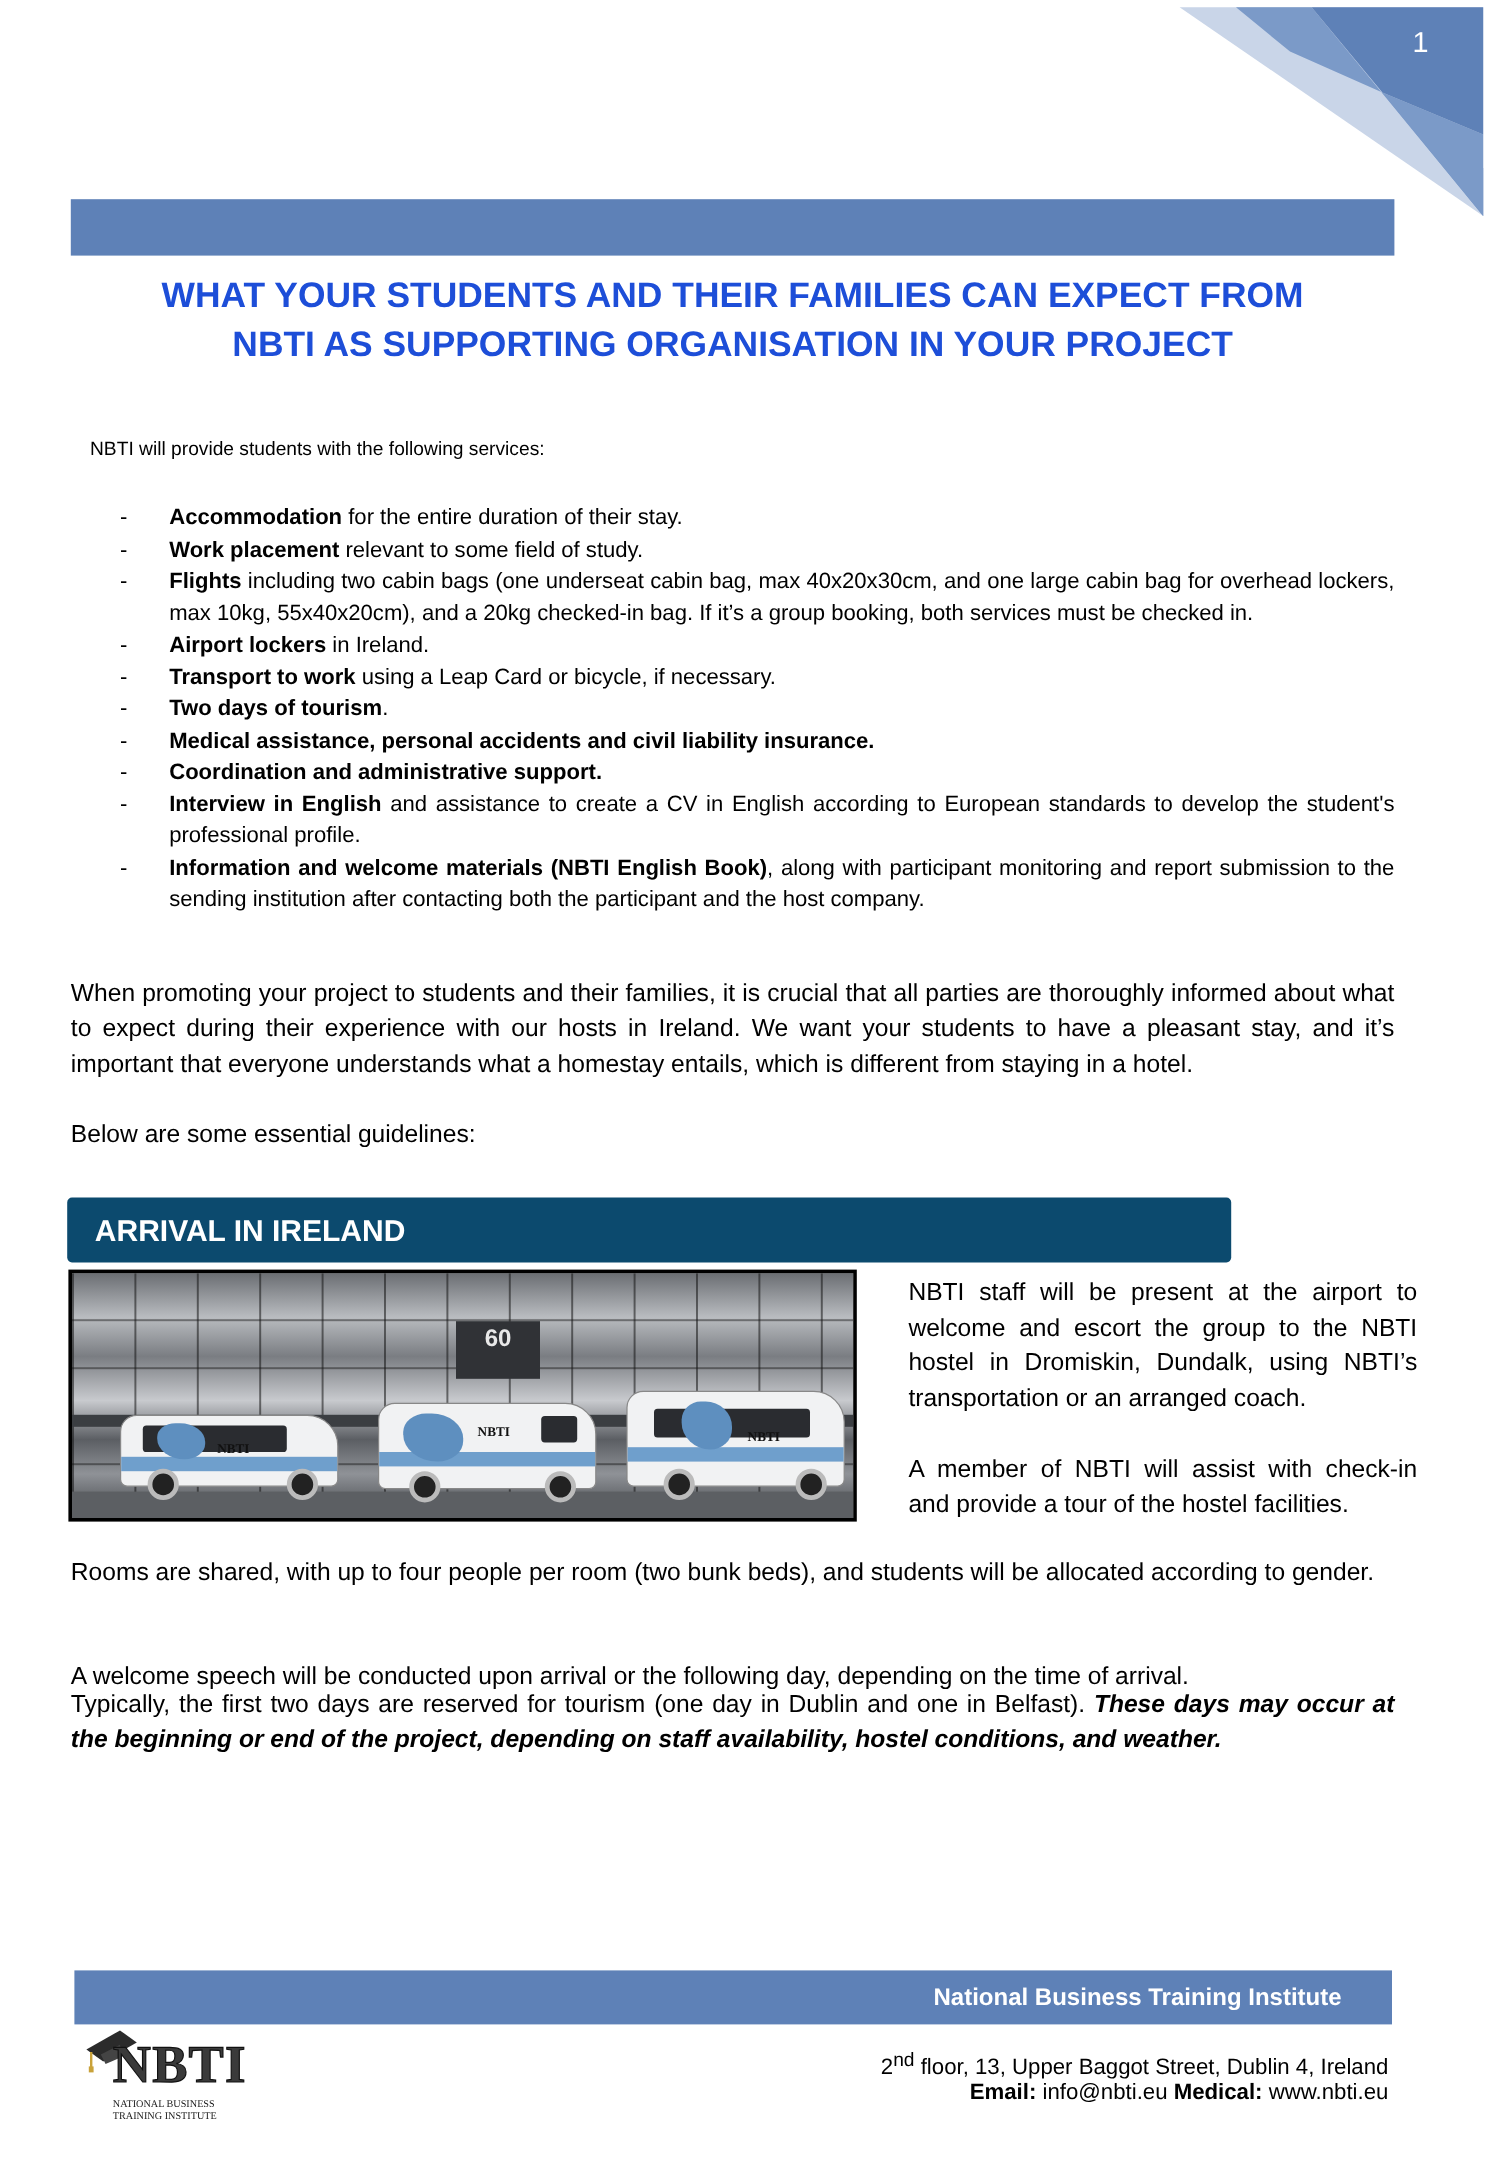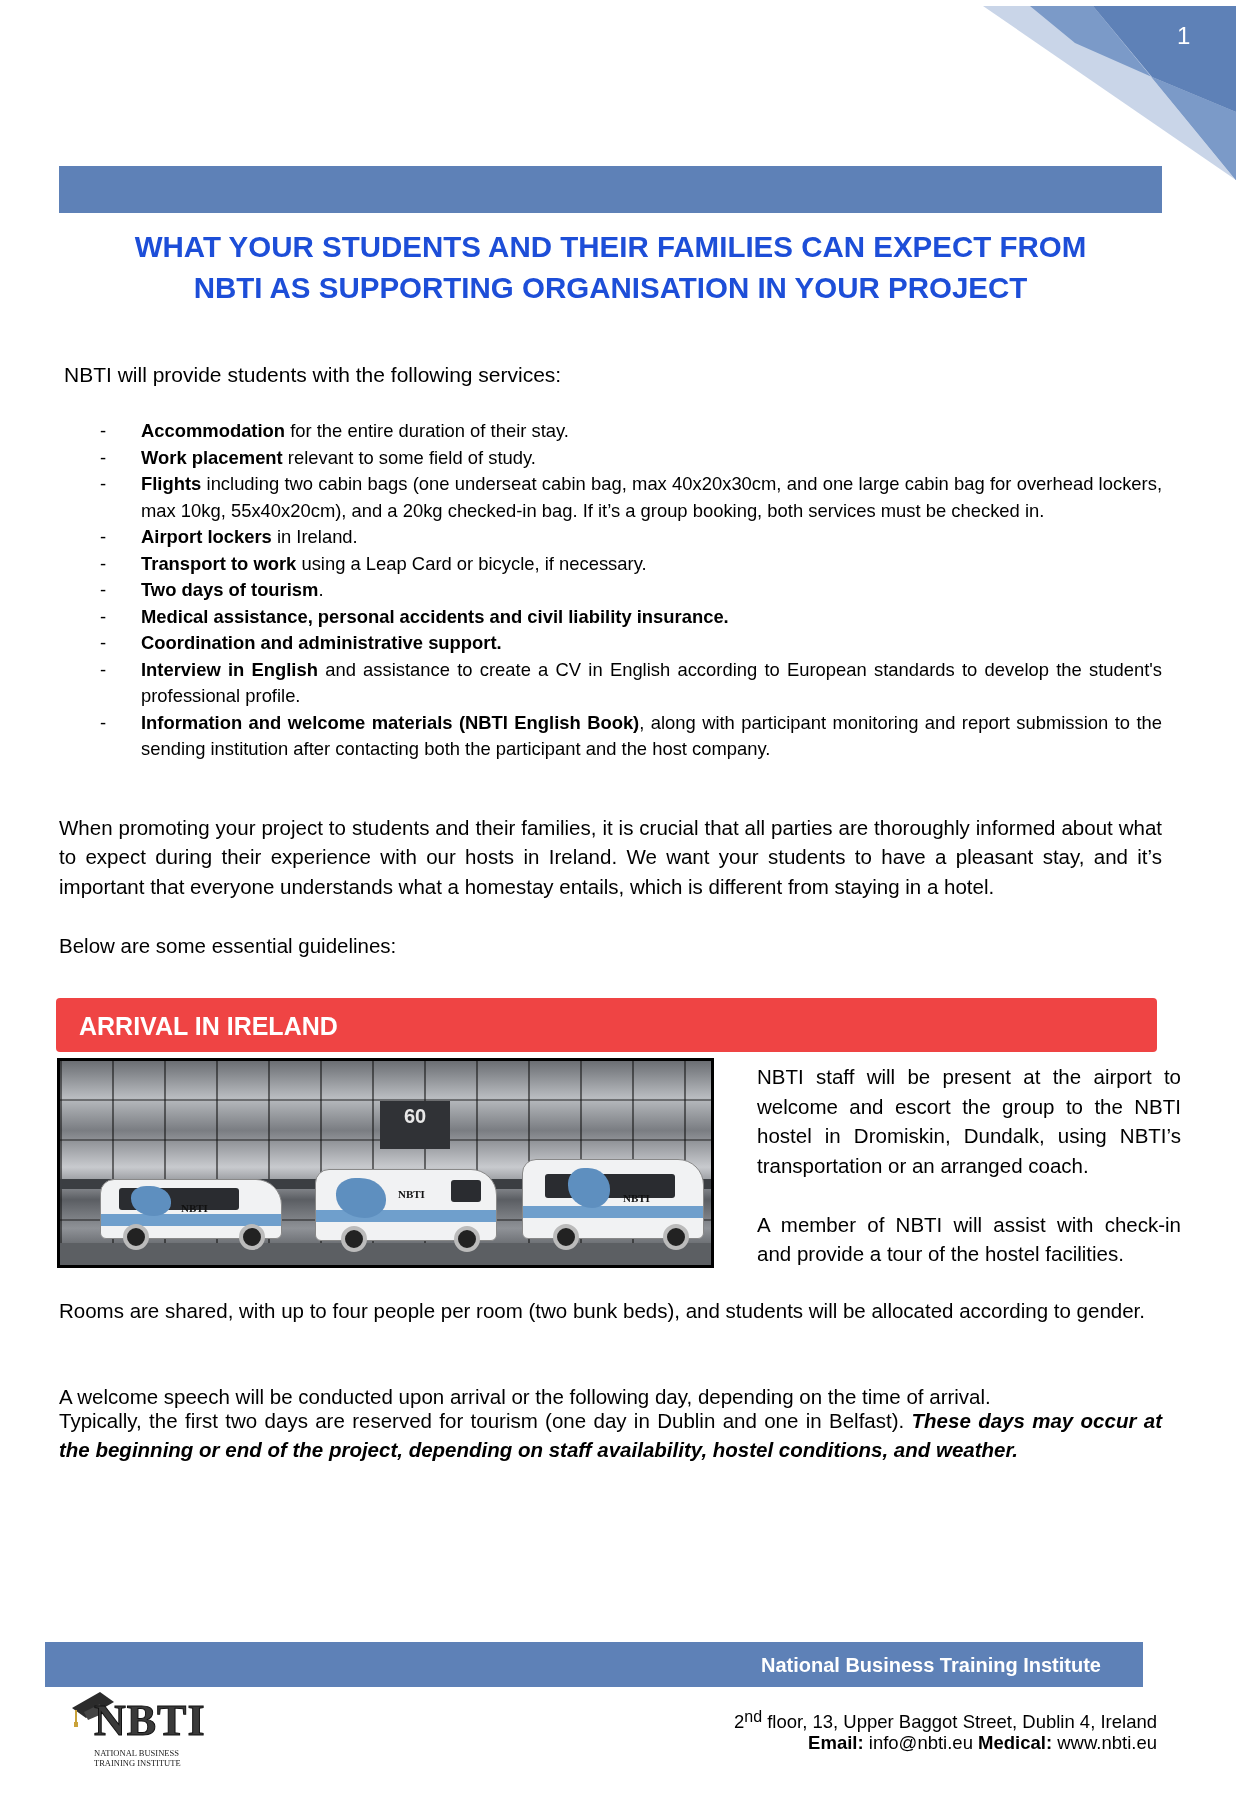--- a/index.html
+++ b/index.html
@@ -5,28 +5,28 @@
     html, body { margin: 0; padding: 0; background: #ffffff; }
     body { width: 1242px; height: 1804px; position: relative; overflow: hidden;
            font-family: "Liberation Sans", sans-serif; color: #000; }
     .abs { position: absolute; }
     #corner { position: absolute; left: 0; top: 0; width: 1242px; height: 200px; }
     .page-num { position: absolute; left: 1177px; top: 22px; font-size: 24px; color: #ffffff;
                 font-family: "Liberation Sans", sans-serif; }
     .top-bar { position: absolute; left: 59px; top: 166px; width: 1103px; height: 47px; background: #5e81b7; }
     .title { position: absolute; left: 59px; top: 226px; width: 1103px; text-align: center;
              color: #1d4ed8; font-weight: bold; font-size: 29.5px; line-height: 41px; }
-    .intro { position: absolute; left: 64px; top: 361px; font-size: 21px; line-height: 28px; }
+    .intro { position: absolute; left: 75px; top: 361px; font-size: 16px; line-height: 28px; }
     .svc-list { position: absolute; left: 59px; top: 418px; width: 1103px; margin: 0; padding: 0; list-style: none;
                 font-size: 18.4px; line-height: 26.5px; }
     .svc-item { position: relative; padding-left: 82px; text-align: justify; }
     .svc-dash { position: absolute; left: 41px; top: 0; }
     .svc-item b { font-weight: bold; }
     .para { position: absolute; left: 59px; width: 1103px; font-size: 20.5px; line-height: 29.4px; text-align: justify; }
-    .arrival-bar { position: absolute; left: 56px; top: 998px; width: 1101px; height: 54px; background: #ef4444;
+    .arrival-bar { position: absolute; left: 56px; top: 998px; width: 970px; height: 54px; background: #0c4a6e;
                    border-radius: 4px; }
     .arrival-title { position: absolute; left: 23px; top: 13px; color: #ffffff; font-weight: bold; font-size: 25px; line-height: 30px; }
     .photo { position: absolute; left: 57px; top: 1058px; width: 657px; height: 210px; box-sizing: border-box;
              border: 3px solid #000; background: linear-gradient(180deg, #6b6e73 0%, #b9bcc0 18%, #7a7d82 34%, #c8cace 52%, #5b5e63 68%, #8f9297 82%, #3f4246 100%); overflow: hidden; }
     .photo .grid { position: absolute; inset: 0;
                    background-image: linear-gradient(90deg, rgba(20,20,20,0.55) 2px, transparent 2px),
                                      linear-gradient(0deg, rgba(20,20,20,0.45) 2px, transparent 2px);
                    background-size: 52px 100%, 100% 40px; }
     .photo .canopy { position: absolute; left: 0; right: 0; top: 118px; height: 10px; background: #3b3e42; }
     .photo .road { position: absolute; left: 0; right: 0; bottom: 0; height: 22px; background: #5c5f63; }
@@ -34,21 +34,21 @@
     .van .stripe { position: absolute; left: 0; right: 0; height: 12px; background: #6f9fcc; }
     .van .map { position: absolute; width: 40px; height: 30px; background: #5e8fbf; border-radius: 40% 55% 45% 60%; }
     .van .win { position: absolute; height: 22px; background: #2a2c30; border-radius: 3px; }
     .van .wheel { position: absolute; width: 26px; height: 26px; border-radius: 50%; background: #222; border: 4px solid #bbb; box-sizing: border-box; bottom: -12px; }
     .van .logo { position: absolute; font-family: "Liberation Serif", serif; font-weight: bold; font-size: 11px; color: #111; }
     .sign60 { position: absolute; left: 320px; top: 40px; width: 70px; height: 48px; background: #303236;
               color: #e8e8e8; font-weight: bold; font-size: 20px; text-align: center; line-height: 30px; }
     .arrival-text { position: absolute; left: 733px; top: 1062px; width: 424px; font-size: 20.5px; line-height: 29.5px; text-align: justify; margin-left: 24px; }
     .arrival-text p { margin: 0; }
     .arrival-text p + p { margin-top: 29.5px; }
-    .footer-bar { position: absolute; left: 45px; top: 1642px; width: 1098px; height: 45px; background: #5e81b7; }
+    .footer-bar { position: absolute; left: 62px; top: 1642px; width: 1098px; height: 45px; background: #5e81b7; }
     .footer-title { position: absolute; right: 42px; top: 11px; color: #fff; font-weight: bold; font-size: 20px; line-height: 24px; }
     .logo-wrap { position: absolute; left: 70px; top: 1688px; width: 150px; height: 82px; }
     .logo-letters { position: absolute; left: 24px; top: 10px; font-family: "Liberation Serif", serif; font-weight: bold;
                     font-size: 44px; line-height: 46px; color: #3a3a3a; letter-spacing: 1px;
                     -webkit-text-stroke: 1px #111; }
     .logo-sub { position: absolute; left: 24px; top: 60px; font-family: "Liberation Serif", serif; font-size: 8.5px; line-height: 10px; color: #222; width: 120px; }
     .address { position: absolute; right: 85px; top: 1711px; text-align: right; font-size: 18.5px; line-height: 21px; }
     .address sup { font-size: 16px; vertical-align: 6px; line-height: 0; }
   </style>
 </head>

